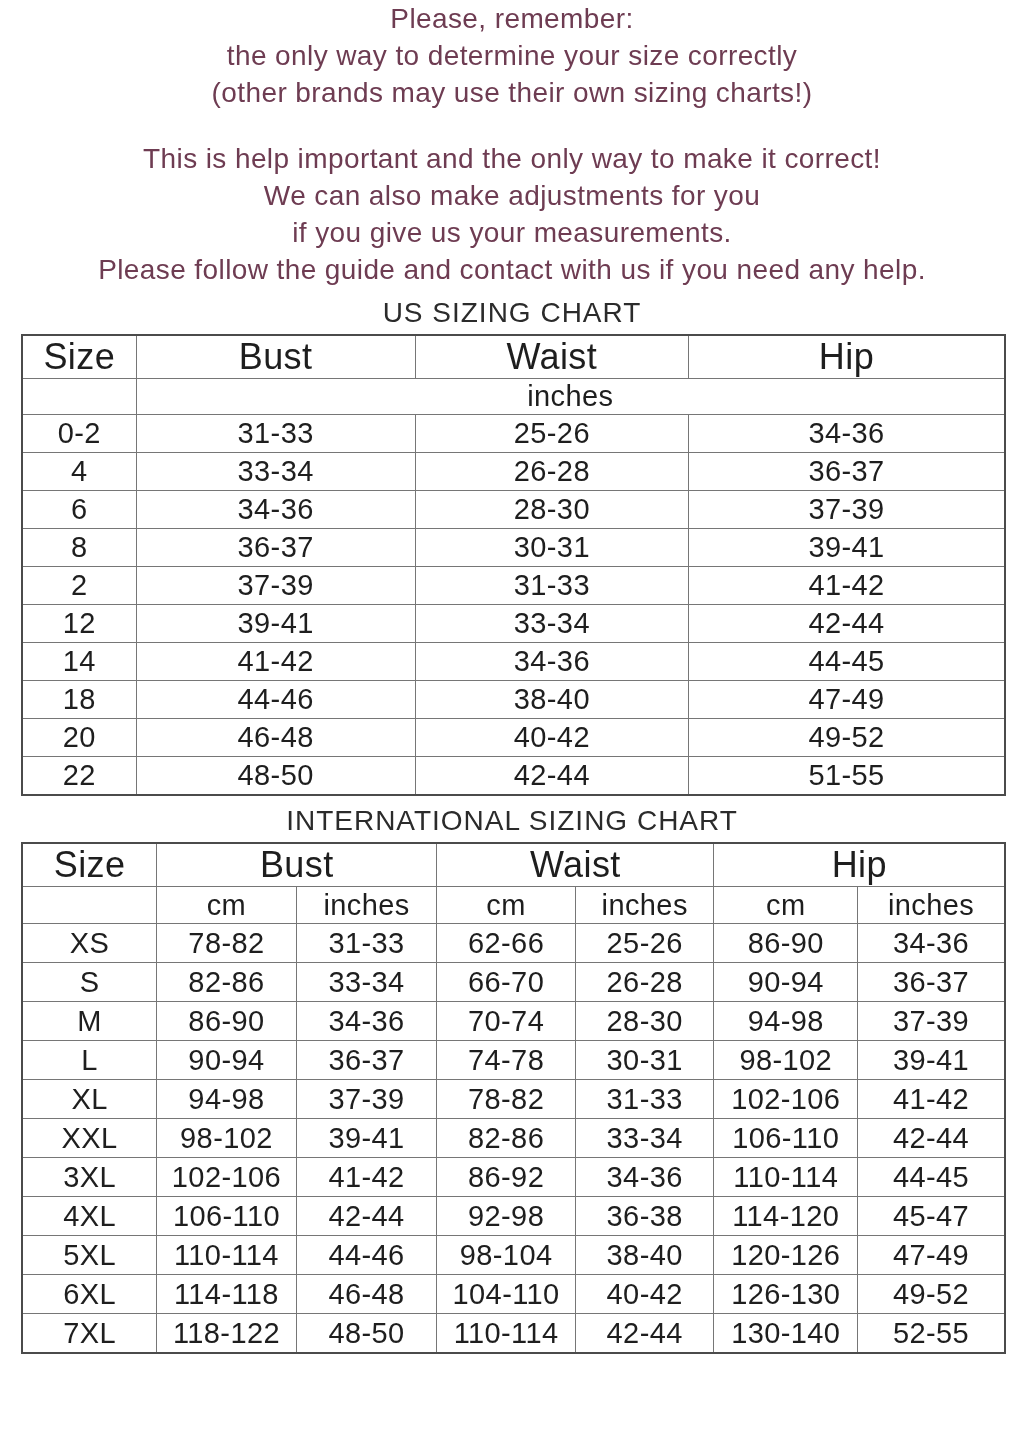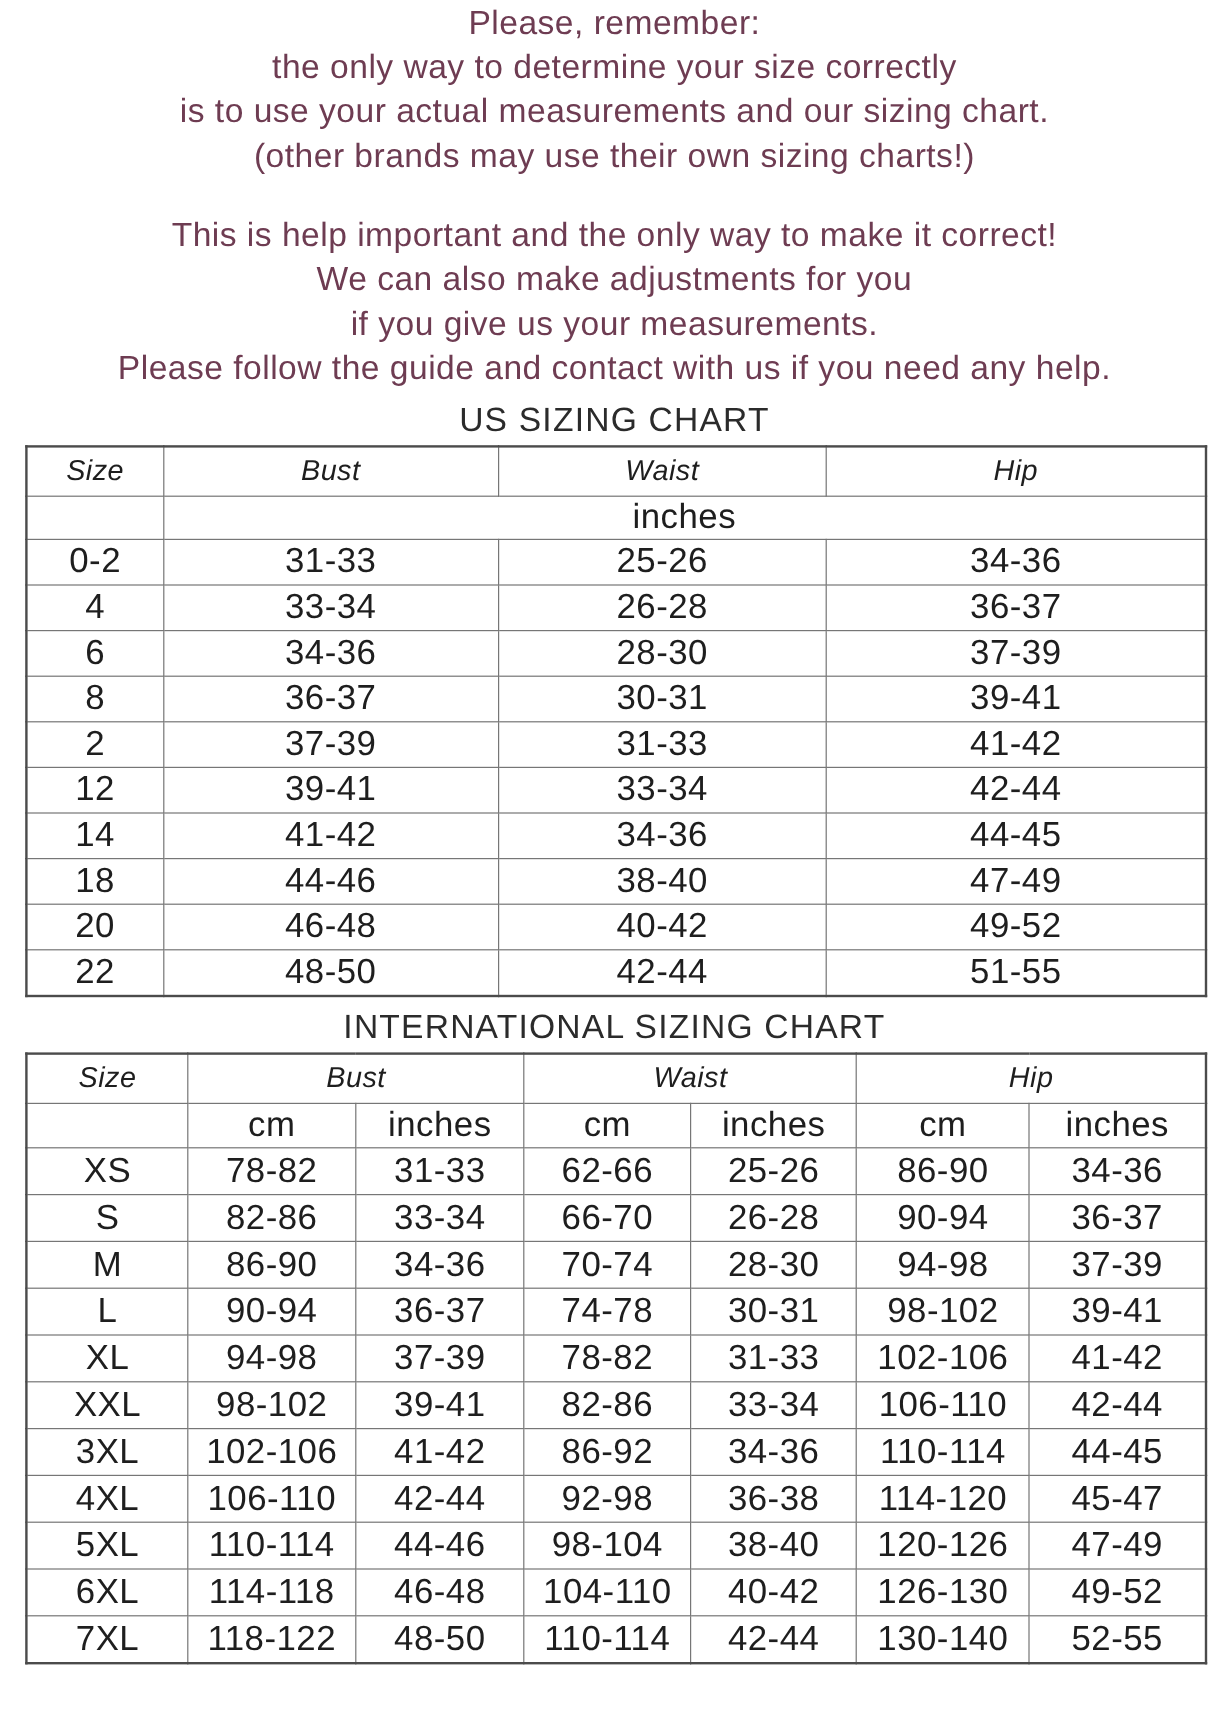--- a/index.html
+++ b/index.html
@@ -56,23 +56,22 @@
     border: 1px solid var(--border-inner, #767676);
     text-align: center;
     vertical-align: middle;
     color: var(--table-text-color, #1e1e1e);
     font-weight: 300;
     letter-spacing: 0.4px;
     padding: 0;
     overflow: hidden;
   }
   table.sizing-table th {
-    font-size: 24px;
+    font-size: 36px;
     height: 40px;
-    font-style: italic;
   }
   table.sizing-table td {
     font-size: 29px;
     height: 37px;
   }
   #intl-table td {
     height: 38px;
   }
   tr.unit-row td {
     height: 35px;
@@ -82,21 +81,20 @@
   }
 </style>
 </head>
 <body>
 
 <div class="page">
 
   <div class="intro">
     <div class="intro-line">Please, remember:</div>
     <div class="intro-line">the only way to determine your size correctly</div>
-    <div class="intro-line">is to use your actual measurements and our sizing chart.</div>
     <div class="intro-line">(other brands may use their own sizing charts!)</div>
     <div class="intro-spacer"></div>
     <div class="intro-line">This is help important and the only way to make it correct!</div>
     <div class="intro-line">We can also make adjustments for you</div>
     <div class="intro-line">if you give us your measurements.</div>
     <div class="intro-line">Please follow the guide and contact with us if you need any help.</div>
   </div>
 
   <div class="chart-title">US SIZING CHART</div>
   <table class="sizing-table" id="us-table">

